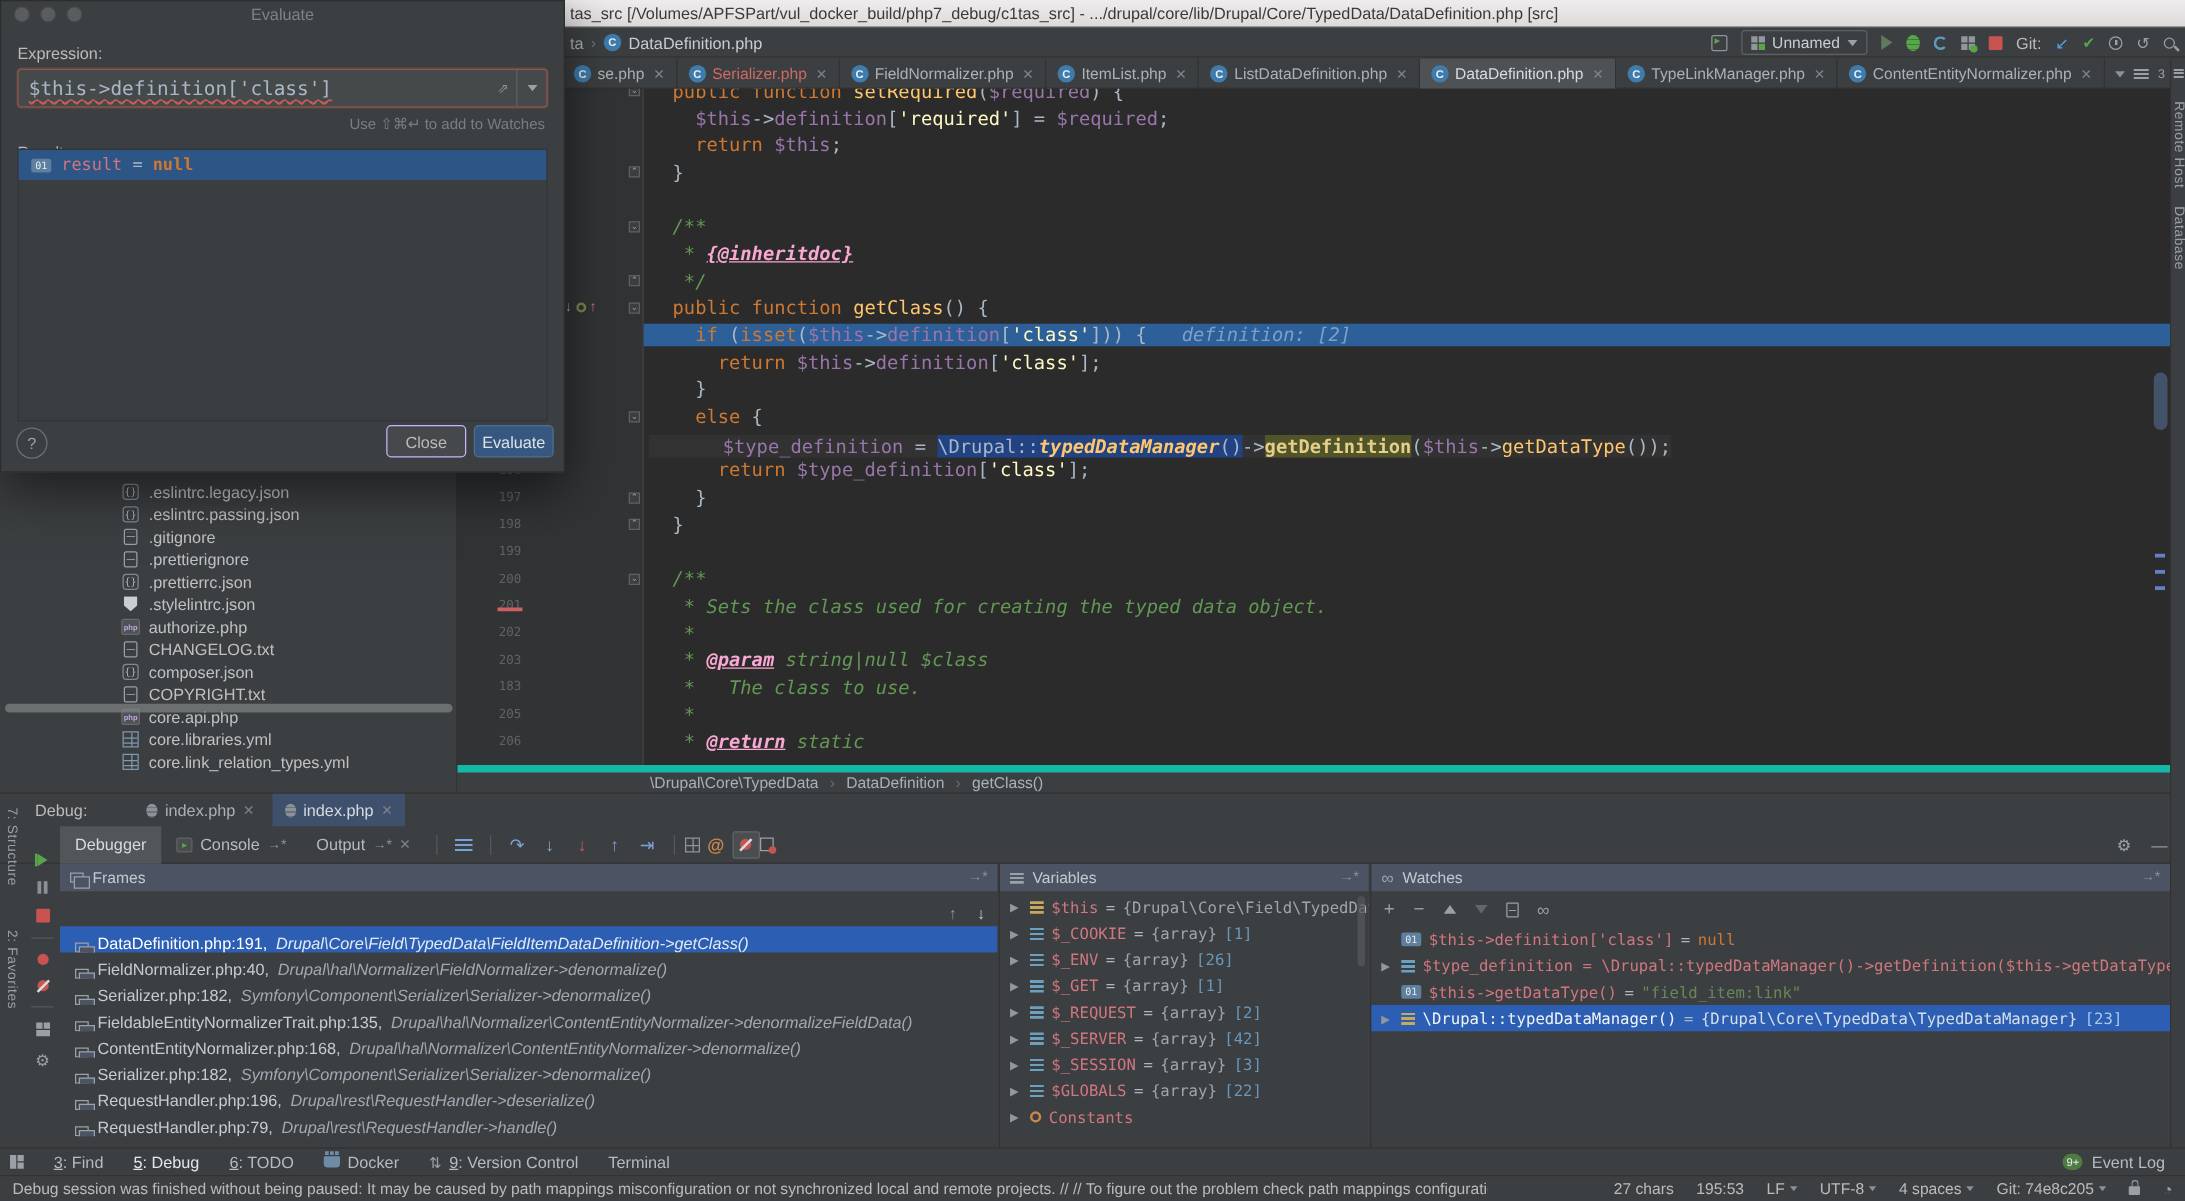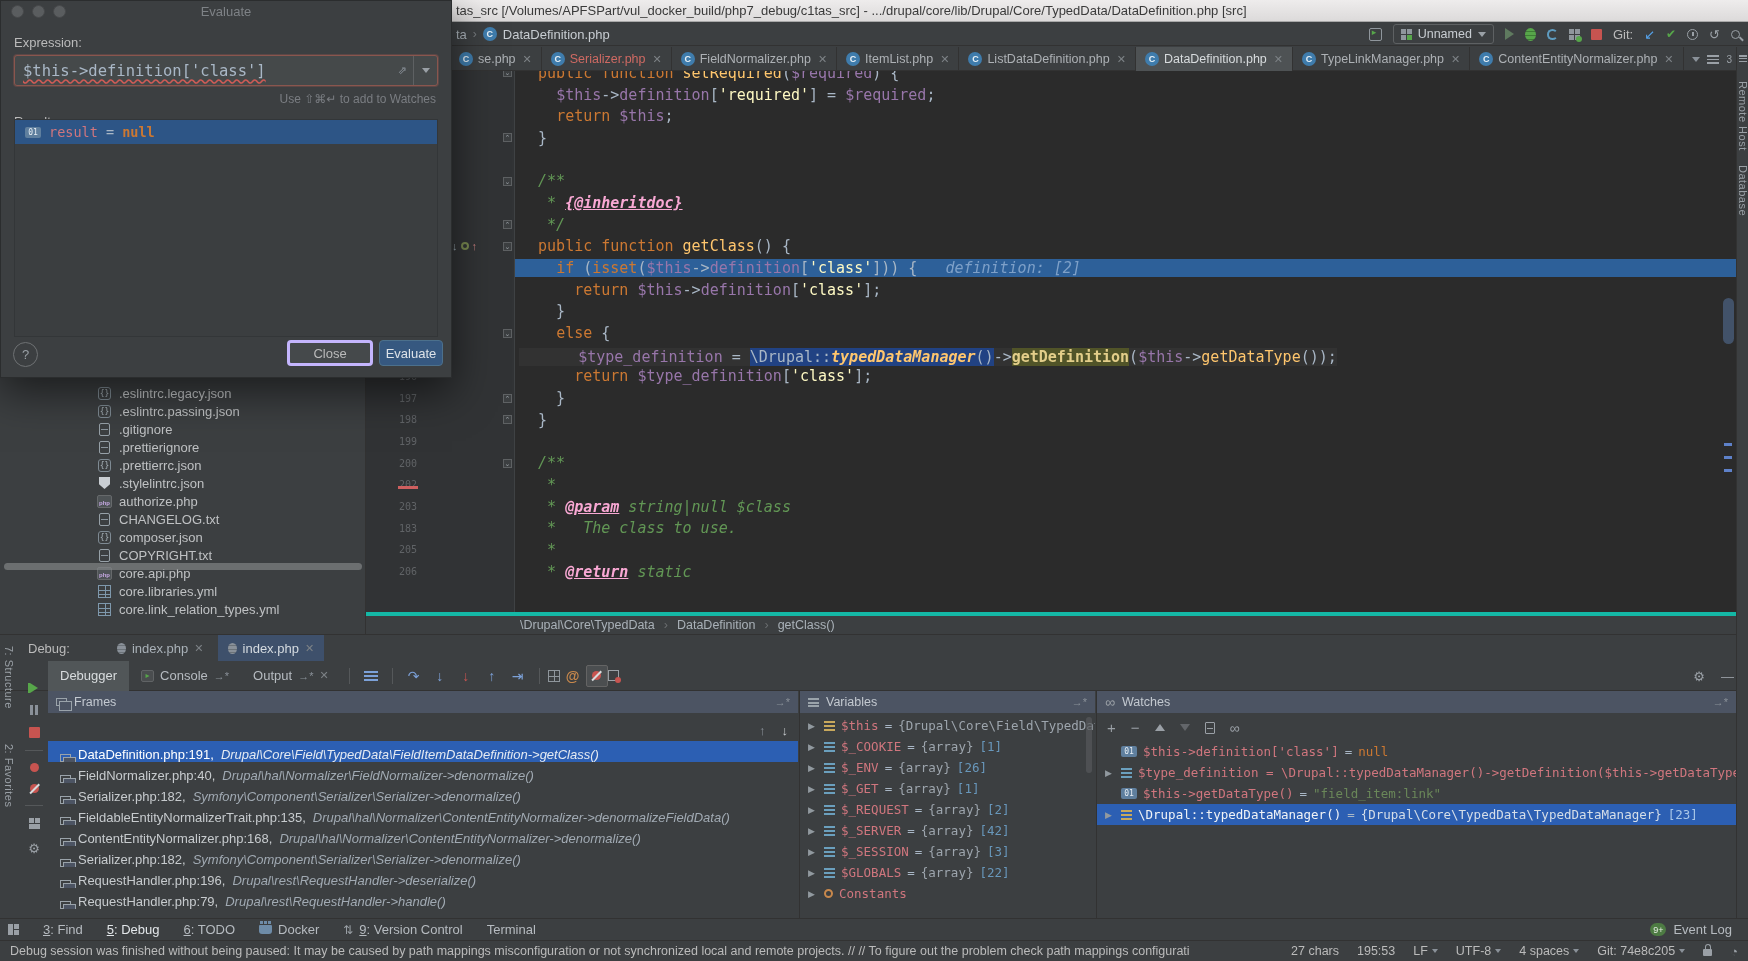--- a/index.html
+++ b/index.html
@@ -98,21 +98,21 @@
   .tk-sf{ background:#214283; color:#ffc66d; font-style:italic; font-weight:bold; }
   .tk-hf{ background:#515428; color:#e3ce8a; font-weight:bold; }
   .inline-hint{ margin-left:28px; font-style:italic; color:#7ea0c8; }
   .del-mark{ position:absolute; left:32px; top:415px; width:20px; height:3px; background:#ce5f5f; }
   .mi-down{ color:#9aa7b0; } .mi-up{ color:#c77d7d; }
   .mi-dot{ width:8px; height:8px; border-radius:50%; border:2px solid #77874f; }
   .scroll-thumb{ position:absolute; right:2px; top:227px; width:11px; height:46px; background:rgba(96,130,182,.45); border-radius:6px; }
   .an-mark{ position:absolute; right:4px; width:8px; height:3px; background:#5e81c9; }
 
   
-  .crumbsbar{ position:absolute; left:366px; top:612px; width:1370px; height:22px; background:#3c3f41; border-top:4px solid #14b8a6;
+  .crumbsbar{ position:absolute; left:366px; top:612px; width:1370px; height:22px; background:#3c3f41; border-top:6px solid #14b8a6;
               display:flex; align-items:center; gap:9px; padding-left:154px; color:#a9b1b8; font-size:12.5px;text-align:right; }
   .crumbsbar .sep{ color:#6b6e70; }
 
   
   .debug{ position:absolute; left:0; top:634px; width:100%; height:284px; background:#3c3f41; border-top:1px solid #323232; }
   .dbg-tabs{ position:absolute; left:0; top:0; width:100%; height:26px; display:flex; align-items:center;gap:33px; }
   .dbg-label{ margin-left:28px; color:#bbbbbb; }
   .stab{ height:26px; display:flex; align-items:center; gap:6px; padding:0 10px; margin-left:4px; color:#a9b1b8; }
   .stab.active{ background:#3e506b; color:#d5dbe0; }
   .ic-bug{ width:9px; height:11px; border-radius:50%; background:repeating-linear-gradient(to bottom,#8a9199 0 2.5px,#6c7379 2.5px 3.5px); }
@@ -235,21 +235,21 @@
   .expr-expand{ position:absolute; right:30px; color:#8a9199; font-size:11px; }
   .expr-dd{ position:absolute; right:0; top:0; width:24px; height:29px; border-left:1px solid #5e6163; display:flex; align-items:center; justify-content:center; }
   .dlg-hint{ text-align:right; margin:6px 15px 0 0; color:#7a7d82; font-size:12px; }
   .result-box{ position:absolute; left:13px; right:13px; top:118px; bottom:40px; border:1px solid #333638; background:#3b3e40; }
   .result-row{ height:24px; background:#2d5586; display:flex; align-items:center; gap:8px; padding-left:10px;
                font-family:"DejaVu Sans Mono",monospace; font-size:13.5px; }
   .res-name{ color:#d0767e; } .res-eq{ color:#a9b7c6; } .res-val{ color:#cc7832; font-weight:bold; }
   .dlg-help{ position:absolute; left:12px; bottom:10px; width:25px; height:25px; border:1px solid #6e7173; border-radius:50%;
              color:#9aa0a6; display:flex; align-items:center; justify-content:center; }
   .btn{ position:absolute; bottom:11px; height:26px; border-radius:4px; display:flex; align-items:center; justify-content:center; font-size:13px; }
-  .btn-close{ right:78px; width:86px; background:#45494b; border:3px solid #c4b5fd; color:#bbbbbb; }
+  .btn-close{ right:78px; width:64px; background:#45494b; border:1px solid #c4b5fd; color:#bbbbbb; }
   .btn-eval{ right:8px; width:64px; background:#365880; border:1px solid #4c708c; color:#dde2e8; }
 </style>
 </head>
 <body>
 
 <div class="app">
 
   <div class="titlebar">
     <div class="win-title">tas_src [/Volumes/APFSPart/vul_docker_build/php7_debug/c1tas_src] - .../drupal/core/lib/Drupal/Core/TypedData/DataDefinition.php [src]</div>
   </div>
@@ -547,20 +547,26 @@
           <span class="gfold"></span>
           <span class="ctext"></span>
         </div>
         <div class="crow">
           <span class="ln">200</span>
           <span class="gico"></span>
           <span class="gfold">
             <span class="fold">⌄</span>
           </span>
           <span class="ctext"><span class="tk-dc">  /**</span></span>
+        </div>
+        <div class="crow">
+          <span class="ln">201</span>
+          <span class="gico"></span>
+          <span class="gfold"></span>
+          <span class="ctext"><span class="tk-dc">   * Sets the class used for creating the typed data object.</span></span>
         </div>
         <div class="crow">
           <span class="ln">202</span>
           <span class="gico"></span>
           <span class="gfold"></span>
           <span class="ctext"><span class="tk-dc">   *</span></span>
         </div>
         <div class="crow">
           <span class="ln">203</span>
           <span class="gico"></span>

